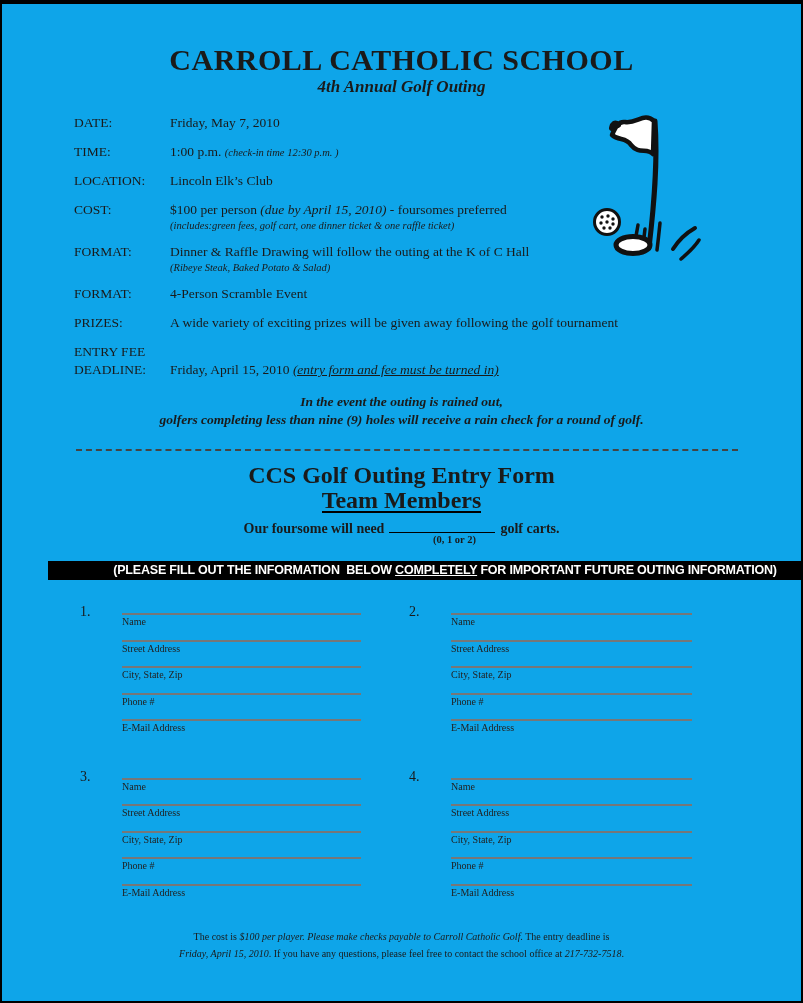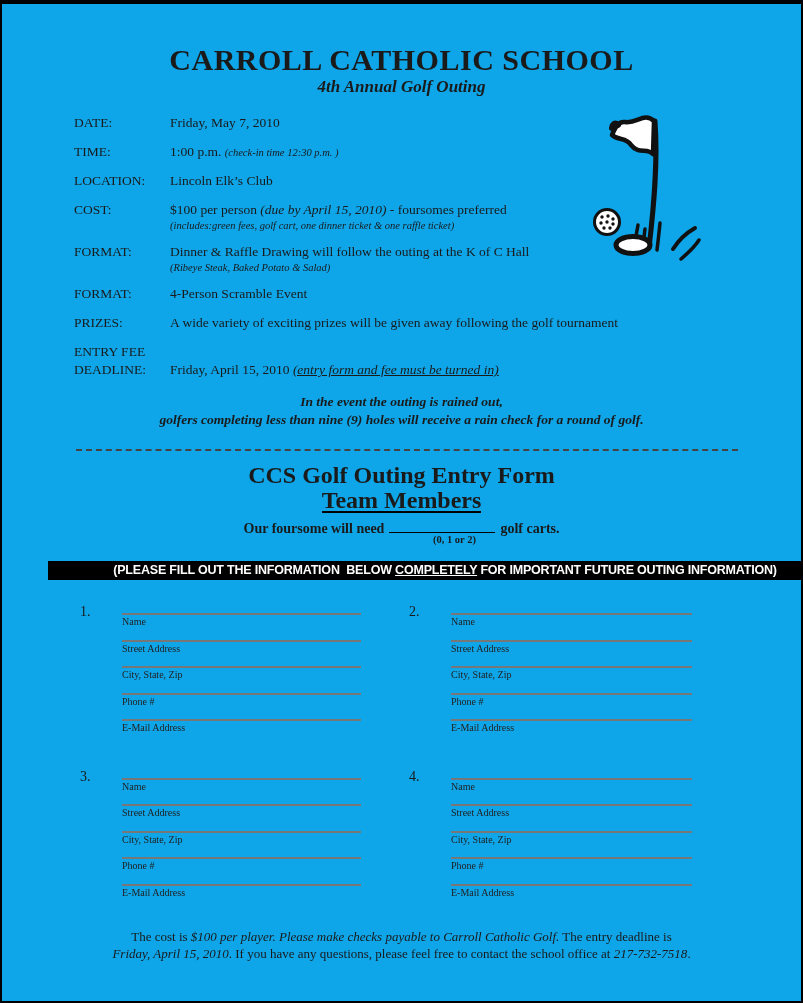--- a/index.html
+++ b/index.html
@@ -44,21 +44,21 @@
   }
   
   .grid { margin:23px 0 0 78px; display:grid; grid-template-columns:281px 283px; column-gap:48px; row-gap:22px; }
   .pblock { display:flex; }
   .pnum { flex:0 0 42px; font-size:14px; line-height:17px; }
   .pfields { flex:1; padding-top:10px; }
   .field { margin-bottom:11.5px; }
   .fline { border-top:2px solid #777; height:0; }
   .flabel { font-size:10px; line-height:12px; padding-top:1px; color:#222; }
   
-  .foot { text-align:center; font-size:13px; line-height:16.5px; margin-top:19px; }
+  .foot { text-align:center; font-size:10px; line-height:16.5px; margin-top:19px; }
 </style>
 </head>
 <body>
 
 <div class="page">
 
   <div class="hdr">
     <div class="title">CARROLL CATHOLIC SCHOOL</div>
     <div class="subtitle">4th Annual Golf Outing</div>
   </div>

